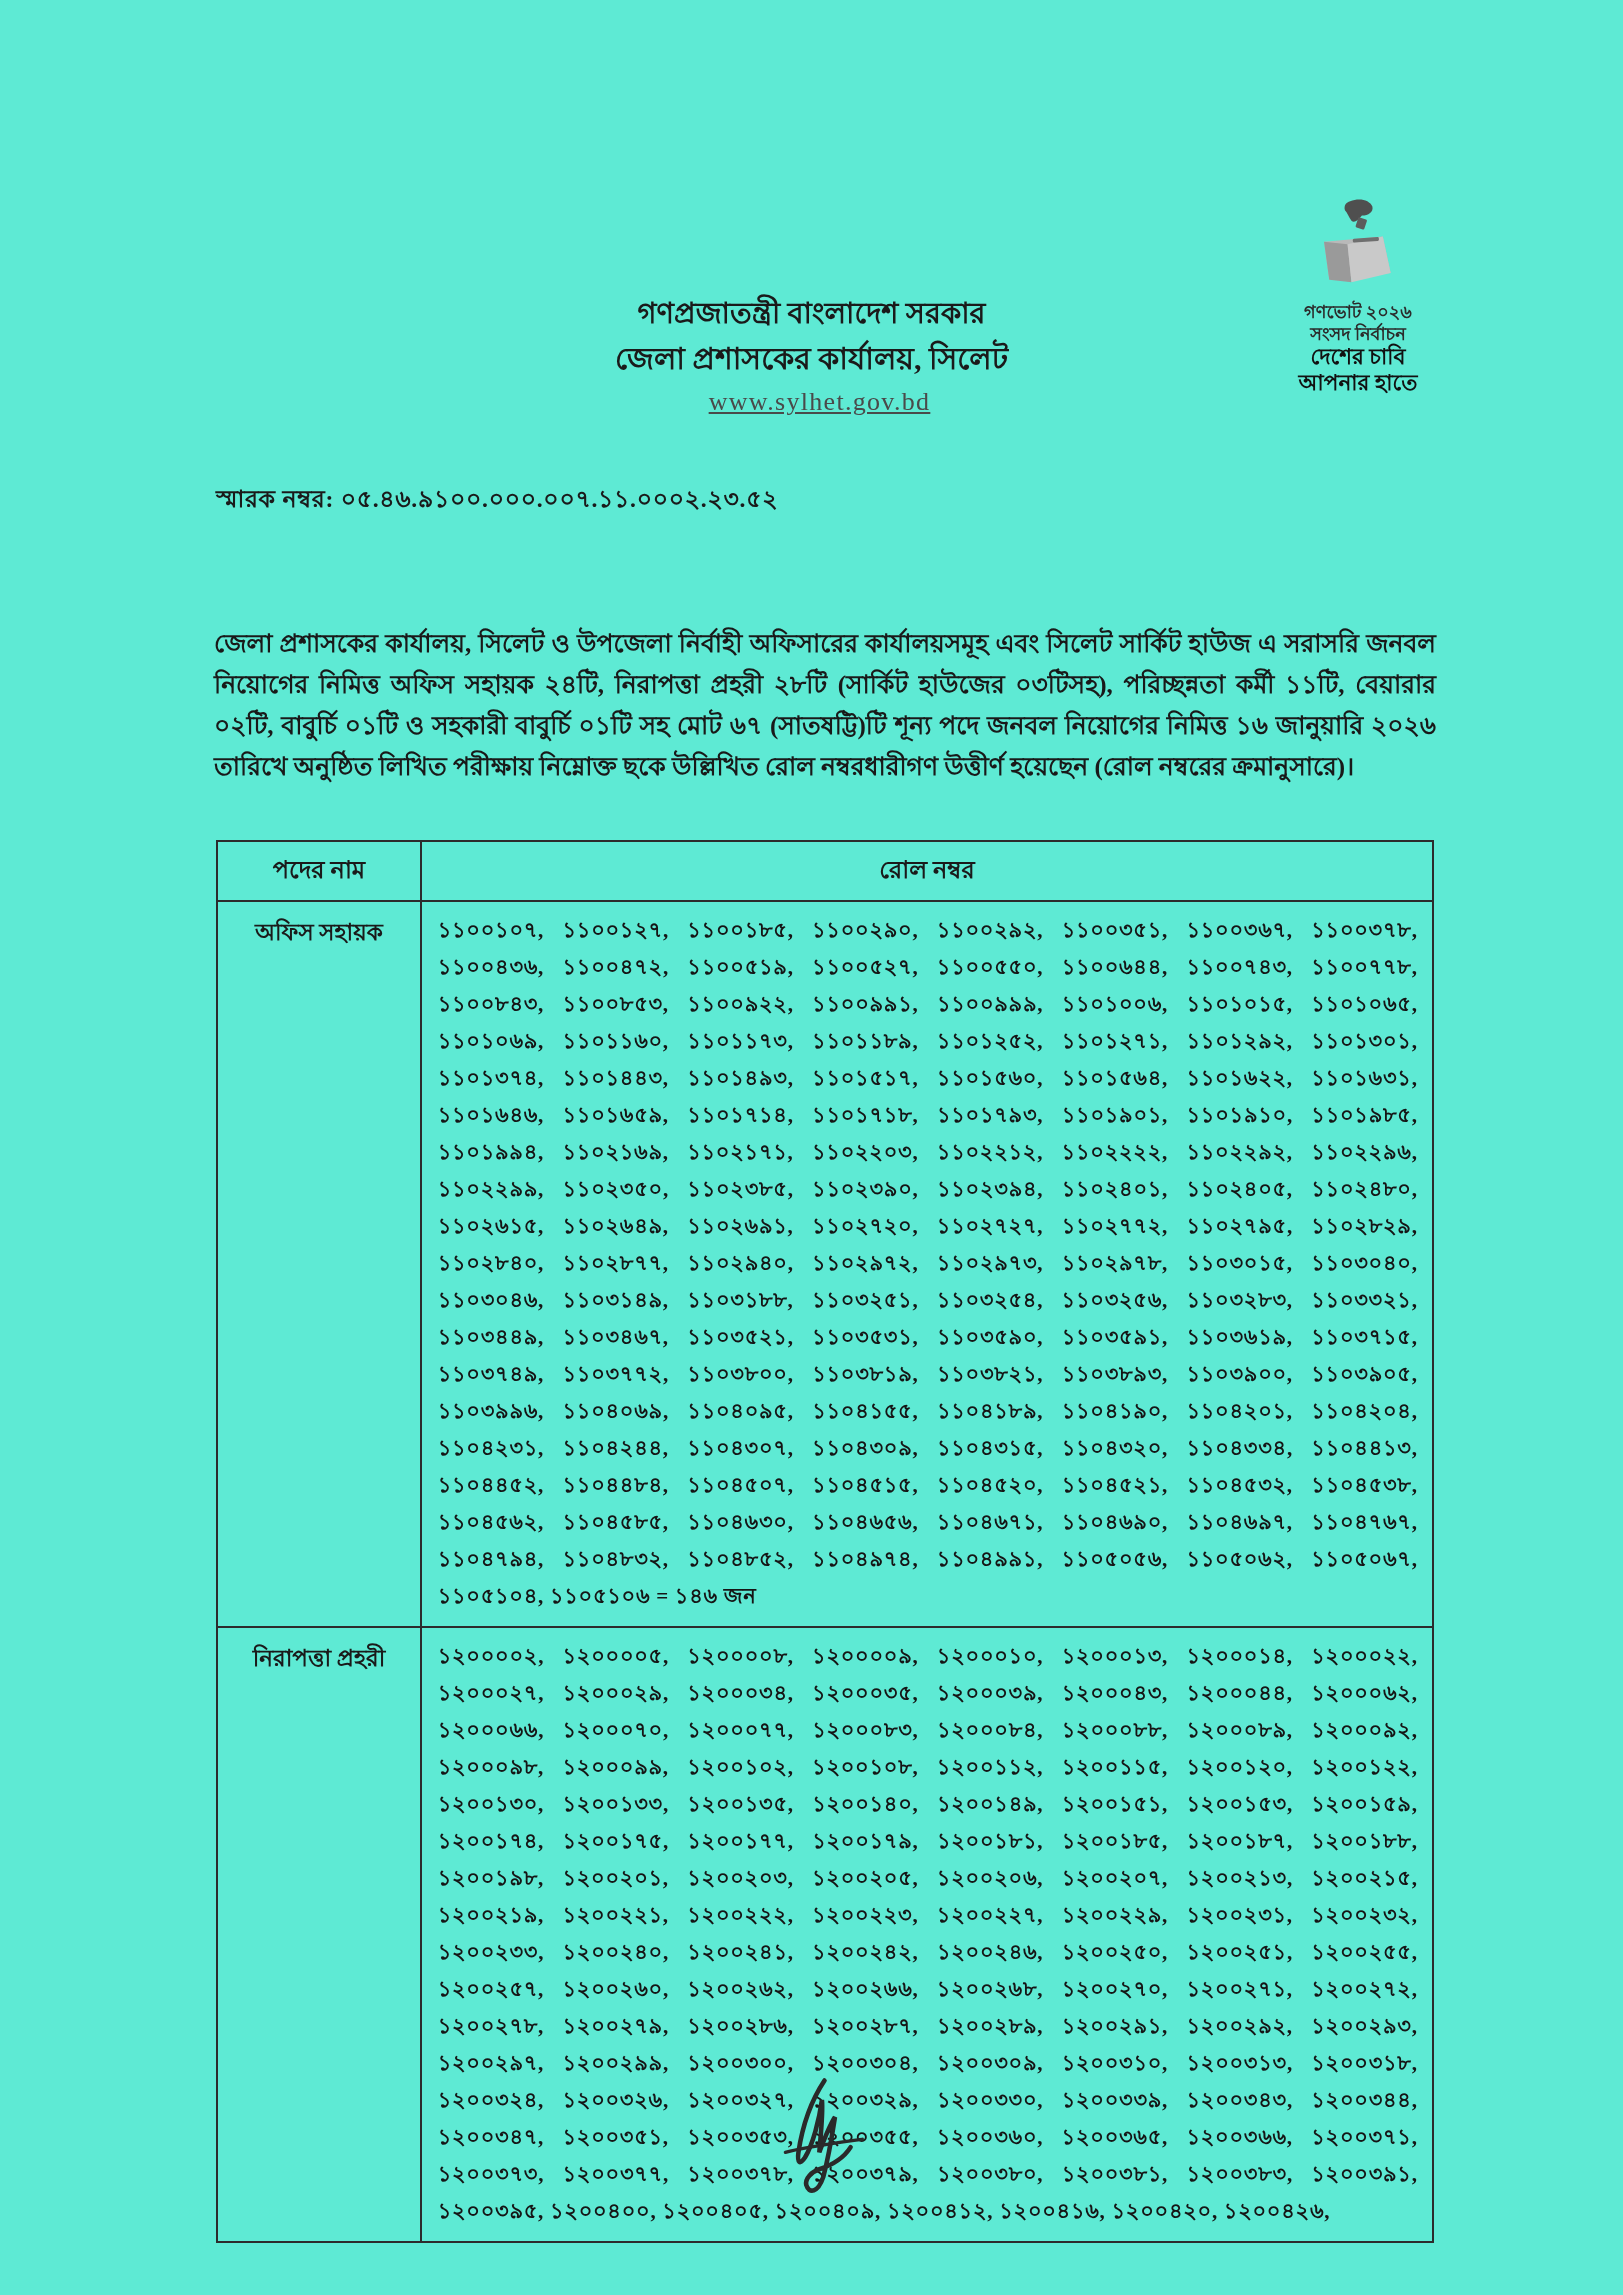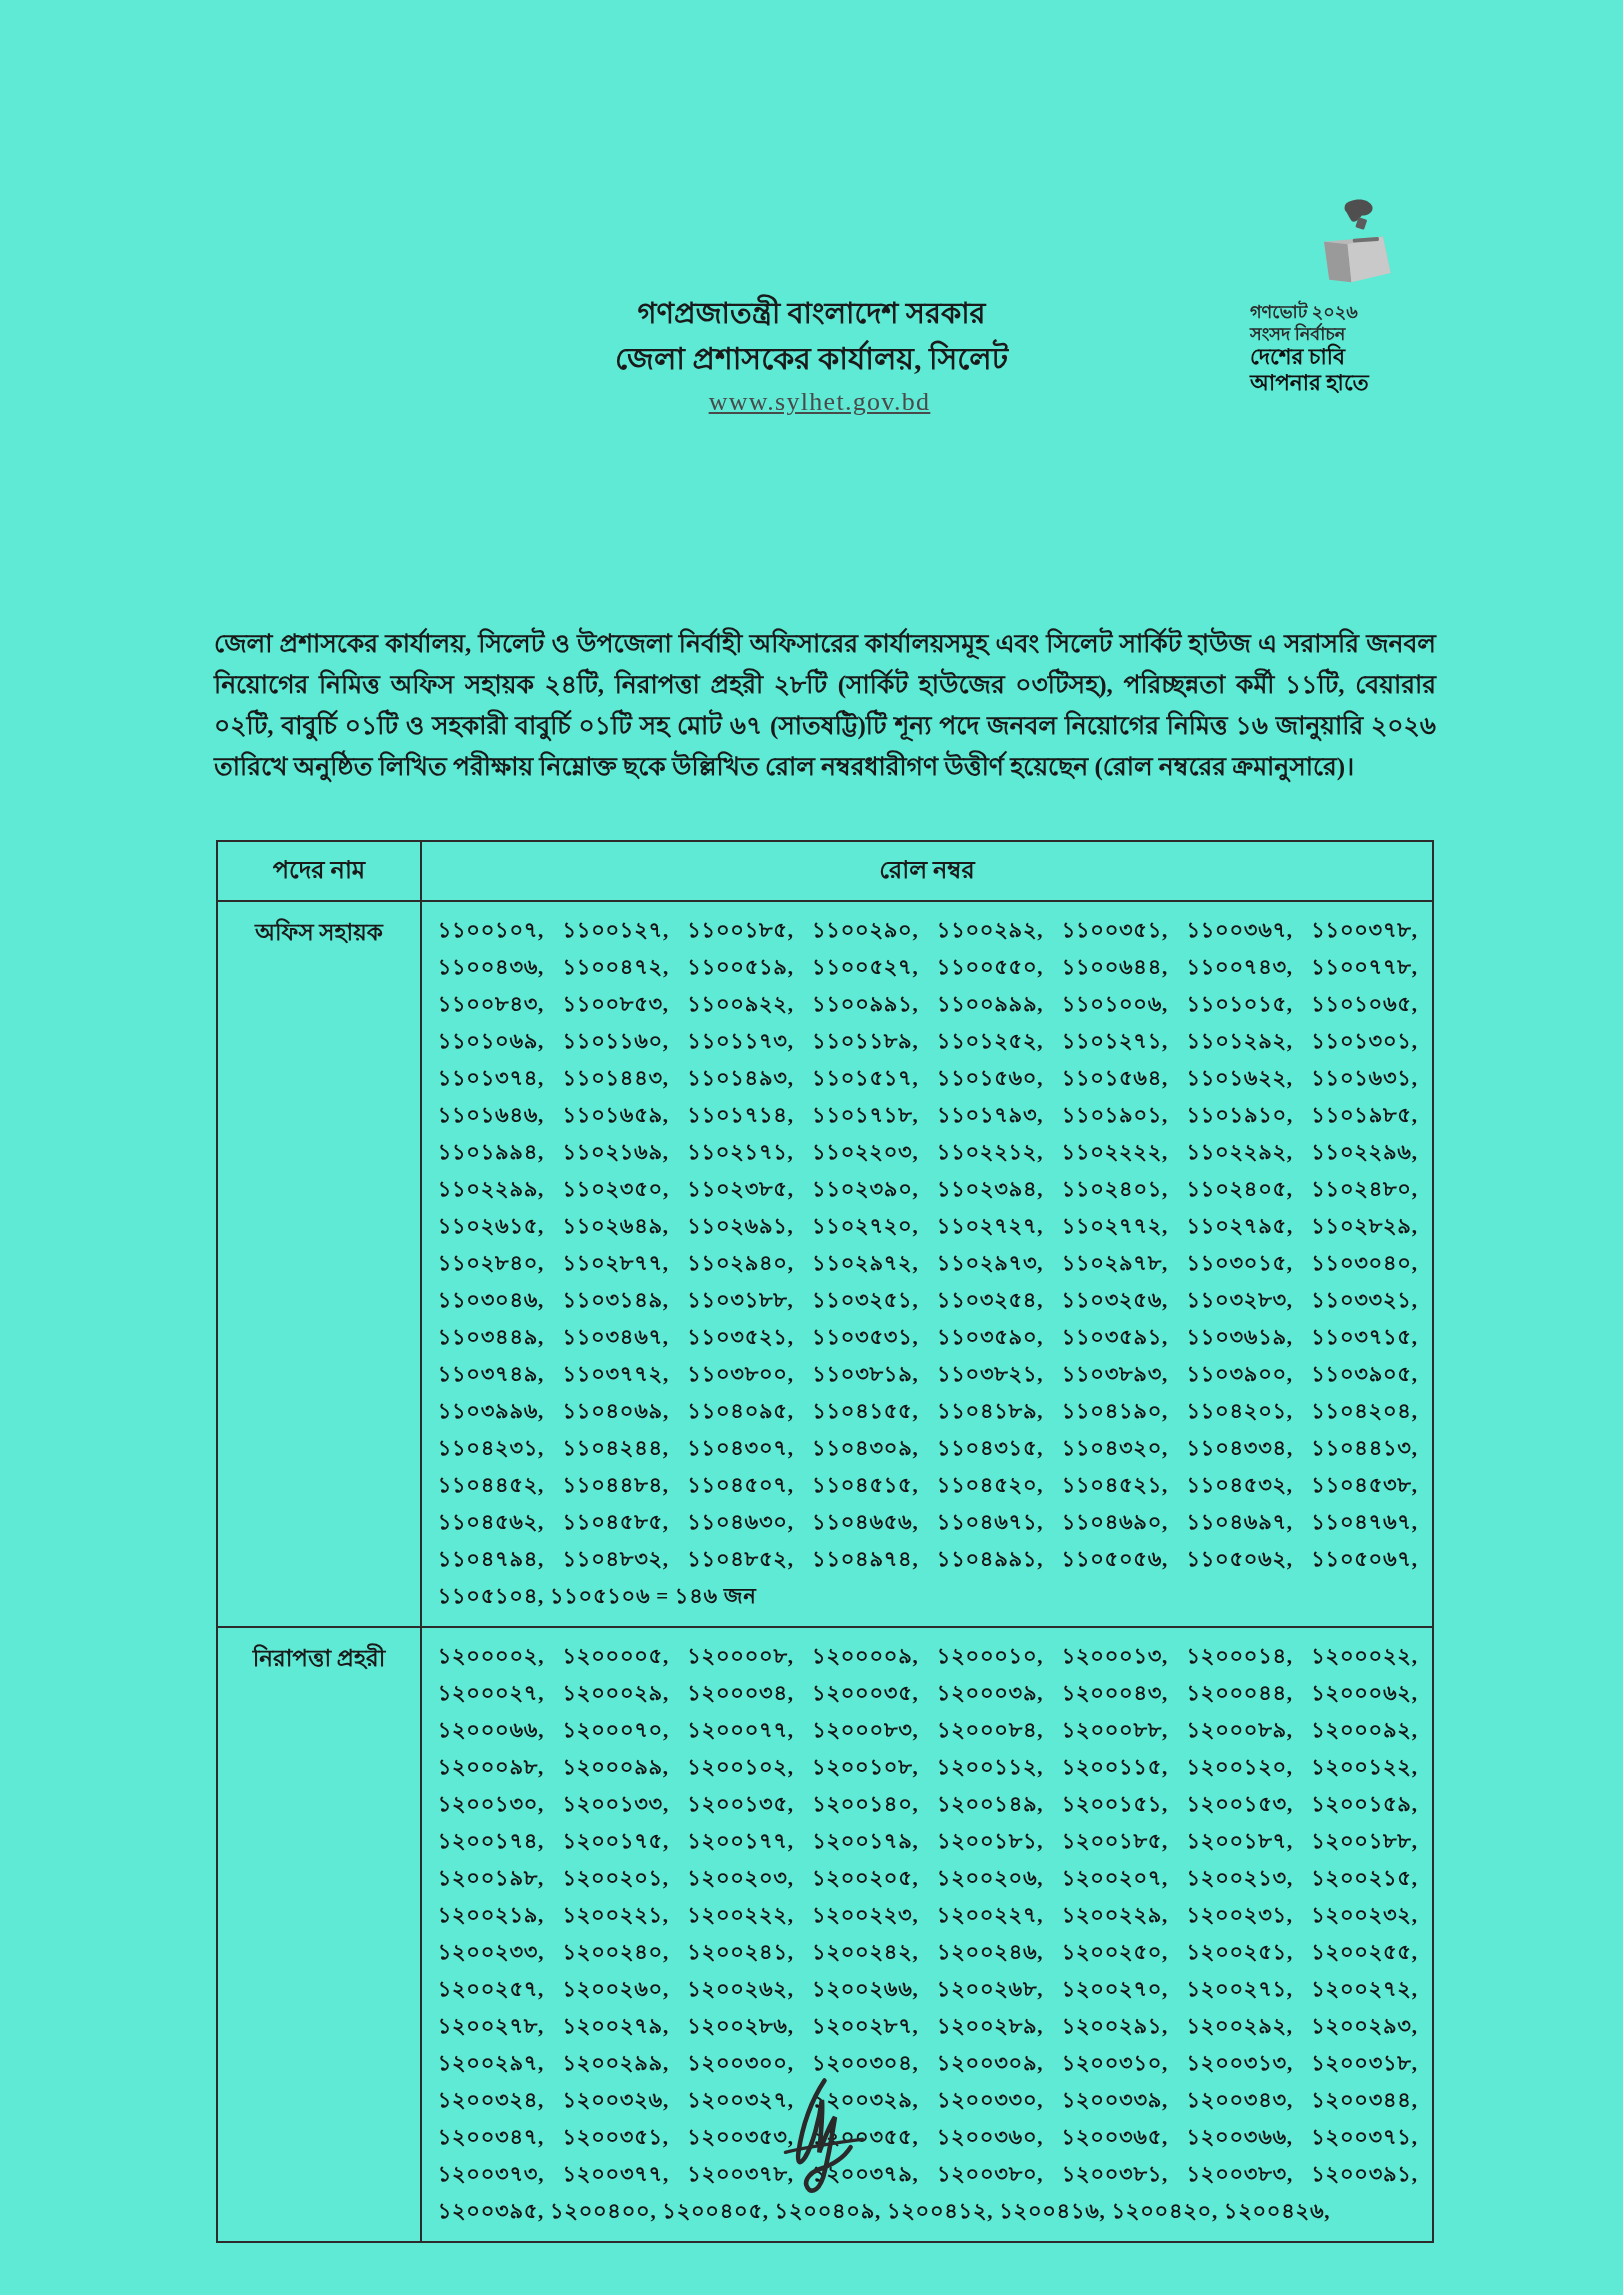--- a/index.html
+++ b/index.html
@@ -16,21 +16,21 @@
     position:absolute;top:291px;left:0;width:100%;
     text-align:center;line-height:1.55;
   }
   .hdr-govt{font-size:29px;font-weight:bold;}
   .hdr-office{font-size:30px;font-weight:bold;}
   .hdr-branch{font-size:27.5px;font-weight:bold;}
   .hdr-site{font-size:26px;color:#4a4a4a;text-decoration:underline;letter-spacing:1.3px;margin-left:16px;}
   
   .logo{
     position:absolute;top:196px;left:1250px;width:216px;
-    text-align:left;
+    text-align:center;
   }
   .logo-art{display:block;margin:0 auto 6.5px auto;}
   .logo-l1,.logo-l2{font-size:17.7px;font-weight:bold;color:#2b2b2b;line-height:1.25;}
   .logo-l3,.logo-l4{font-size:21.6px;font-weight:bold;color:#111;line-height:1.2;}
   
   .memo-line{
     position:absolute;top:481px;left:216px;
     font-size:23.6px;font-weight:bold;letter-spacing:0.7px;
   }
   .date-block{
@@ -105,20 +105,24 @@
       <path d="M38 70 L74 74 L80 132 L46 128 Z" fill="#9a9a9a"></path>
       <path d="M74 74 L128 62 L140 118 L80 132 Z" fill="#c9c9c9"></path>
       <rect x="82" y="64" width="40" height="6" rx="2" fill="#6f6f6f" transform="rotate(-4 102 67)"></rect>
     </svg>
     <div class="logo-l1">গণভোট ২০২৬</div>
     <div class="logo-l2">সংসদ নির্বাচন</div>
     <div class="logo-l3">দেশের চাবি</div>
     <div class="logo-l4">আপনার হাতে</div>
   </div>
 
+  <div class="memo-line">
+    <span>স্মারক নম্বর:</span>
+    <span>০৫.৪৬.৯১০০.০০০.০০৭.১১.০০০২.২৩.৫২</span>
+  </div>
 
 
 
   <div class="body-par">জেলা প্রশাসকের কার্যালয়, সিলেট ও উপজেলা নির্বাহী অফিসারের কার্যালয়সমূহ এবং সিলেট সার্কিট হাউজ এ সরাসরি জনবল নিয়োগের নিমিত্ত অফিস সহায়ক ২৪টি, নিরাপত্তা প্রহরী ২৮টি (সার্কিট হাউজের ০৩টিসহ), পরিচ্ছন্নতা কর্মী ১১টি, বেয়ারার ০২টি, বাবুর্চি ০১টি ও সহকারী বাবুর্চি ০১টি সহ মোট ৬৭ (সাতষট্টি)টি শূন্য পদে জনবল নিয়োগের নিমিত্ত ১৬ জানুয়ারি ২০২৬ তারিখে অনুষ্ঠিত লিখিত পরীক্ষায় নিম্নোক্ত ছকে উল্লিখিত রোল নম্বরধারীগণ উত্তীর্ণ হয়েছেন (রোল নম্বরের ক্রমানুসারে)।</div>
 
   <table class="result-table">
     <colgroup>
         <col class="col-post">
         <col>
       </colgroup>

